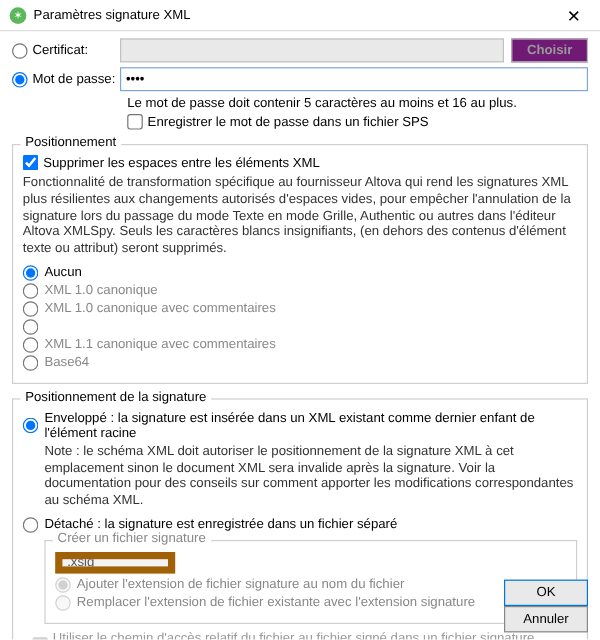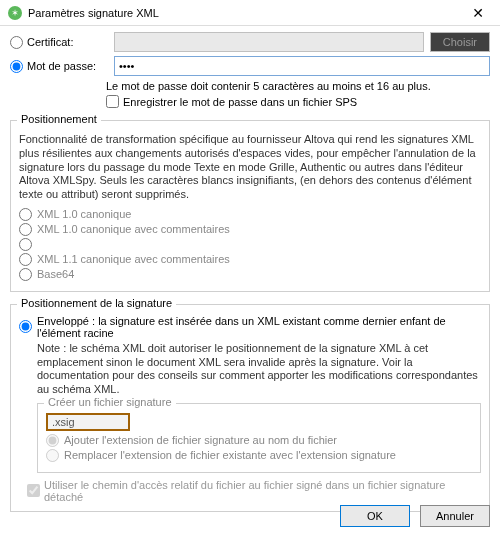--- a/index.html
+++ b/index.html
@@ -3,46 +3,46 @@
 <meta charset="utf-8">
 <style>
   * { box-sizing: border-box; margin: 0; padding: 0; }
   body { font-family: "Segoe UI", Tahoma, sans-serif; font-size: 11px; background: #fff; color: #000; width: 500px; height: 533px; overflow: hidden; }
   .titlebar { display: flex; align-items: center; height: 26px; padding: 0 8px; border-bottom: 1px solid #ddd; }
   .titlebar .icon { width: 14px; height: 14px; border-radius: 50%; background: #5bb85b; margin-right: 6px; display: inline-flex; align-items: center; justify-content: center; font-size: 9px; color: #fff; }
   .titlebar .title { flex: 1; font-size: 11px; }
   .titlebar .close { font-size: 14px; padding: 0 8px; cursor: default; }
   .body { padding: 6px 10px 8px 10px; }
   .row { display: flex; align-items: center; margin-bottom: 4px; }
-  .row label.radio { display: flex; align-items: center; width: 104px; }
+  .row label.radio { display: flex; align-items: center; width: 90px; }
   .row input[type=radio] { margin-right: 4px; }
   .textfield { flex: 1; height: 20px; border: 1px solid #7aa7d9; padding: 0 4px; font-size: 11px; background: #fff; }
   .textfield.disabled { background: #e9e9e9; border-color: #c0c0c0; }
-  .btn { height: 20px; padding: 0 12px; margin-left: 6px; background: #404040; border: 1px solid #bbb; font-size: 11px; cursor: default; }
+  .btn { height: 20px; padding: 0 12px; margin-left: 6px; background: #701a75; border: 1px solid #bbb; font-size: 11px; cursor: default; font-weight: bold; }
   .btn.disabled { color: #999; }
   .indent { margin-left: 96px; }
   .note { font-size: 11px; margin-bottom: 3px; }
   .chk { display: flex; align-items: center; }
   .chk input { margin-right: 4px; }
   .group-wrap { border: 1px solid #cfcfcf; margin-top: 12px; padding: 8px; position: relative; }
   .group-wrap .legend { position: absolute; top: -8px; left: 6px; background: #fff; padding: 0 4px; }
   .desc { font-size: 11px; margin: 4px 0 6px 0; line-height: 1.25; color: #333; }
   .opt { display: flex; align-items: center; margin: 2px 0; }
   .opt input[type=radio] { margin-right: 5px; }
   .opt.disabled { color: #888; }
   .sub { margin-left: 18px; }
   .subbox { border: 1px solid #cfcfcf; margin-top: 6px; padding: 6px 8px 8px 8px; position: relative; margin-left: 18px; }
   .subbox .legend { position: absolute; top: -8px; left: 6px; background: #fff; padding: 0 4px; color: #888; }
   .subrow { display: flex; align-items: center; margin: 3px 0; }
   .subrow .lbl { width: 140px; color: #999; }
-  .subrow .val { width: 84px; height: 18px; border: 2px solid #a16207; background: #f3f3f3; padding: 0 4px; color: #555; font-size: 11px; }
+  .subrow .val { width: 100px; height: 18px; border: 6px solid #a16207; background: #f3f3f3; padding: 0 4px; color: #555; font-size: 11px; }
   .topchk { margin-top: 8px; display: flex; align-items: center; }
   .topchk input { margin-right: 4px; }
   .topchk.disabled { color: #999; }
-  .footer { position: absolute; bottom: 6px; right: 10px; display: flex; gap: 10px; }
+  .footer { position: absolute; bottom: 6px; right: 10px; display: flex; gap: 0; flex-direction: column; }
   .footer .btn2 { width: 70px; height: 22px; border: 1px solid #888; background: #e9e9e9; font-size: 11px; cursor: default; }
   .footer .btn2.default { border: 1px solid #0078d7; }
   .small-note { font-size: 11px; line-height: 1.25; margin: 3px 0 6px 18px; color: #333; }
 </style>
 </head>
 <body>
 
 <div class="titlebar">
   <span class="icon">✶</span>
   <span class="title">Paramètres signature XML</span>
@@ -71,22 +71,30 @@
   <div class="indent">
     <div class="note">Le mot de passe doit contenir 5 caractères au moins et 16 au plus.</div>
     <label class="chk">
       <input type="checkbox" style="">
       <span>Enregistrer le mot de passe dans un fichier SPS</span>
     </label>
   </div>
 
   <div class="group-wrap">
     <span class="legend">Positionnement</span>
+    <label class="chk">
+      <input type="checkbox" checked="" style="">
+      <span>Supprimer les espaces entre les éléments XML</span>
+    </label>
     <div class="desc">Fonctionnalité de transformation spécifique au fournisseur Altova qui rend les signatures XML plus résilientes aux changements autorisés d'espaces vides, pour empêcher l'annulation de la signature lors du passage du mode Texte en mode Grille, Authentic ou autres dans l'éditeur Altova XMLSpy. Seuls les caractères blancs insignifiants, (en dehors des contenus d'élément texte ou attribut) seront supprimés.</div>
 
+    <label class="opt">
+        <input type="radio" name="tx" checked="" style="">
+        <span>Aucun</span>
+      </label>
     <label class="opt disabled">
         <input type="radio" name="tx" style="">
         <span>XML 1.0 canonique</span>
       </label>
     <label class="opt disabled">
         <input type="radio" name="tx" style="">
         <span>XML 1.0 canonique avec commentaires</span>
       </label>
     <label class="opt disabled">
         <input type="radio" name="tx" style="">
@@ -103,20 +111,24 @@
 
   <div class="group-wrap">
     <span class="legend">Positionnement de la signature</span>
 
     <label class="opt">
         <input type="radio" name="pl" checked="" style="">
         <span>Enveloppé : la signature est insérée dans un XML existant comme dernier enfant de l'élément racine</span>
       </label>
     <div class="small-note">Note : le schéma XML doit autoriser le positionnement de la signature XML à cet emplacement sinon le document XML sera invalide après la signature. Voir la documentation pour des conseils sur comment apporter les modifications correspondantes au schéma XML.</div>
 
+    <label class="opt">
+        <input type="radio" name="pl" style="">
+        <span>Détaché : la signature est enregistrée dans un fichier séparé</span>
+      </label>
 
     <div class="subbox">
       <span class="legend">Créer un fichier signature</span>
       <div class="subrow">
         <input class="val" disabled="" value=".xsig" style="">
       </div>
       <label class="opt disabled">
           <input type="radio" name="sf" checked="" disabled="" style="">
           <span>Ajouter l'extension de fichier signature au nom du fichier</span>
         </label>

